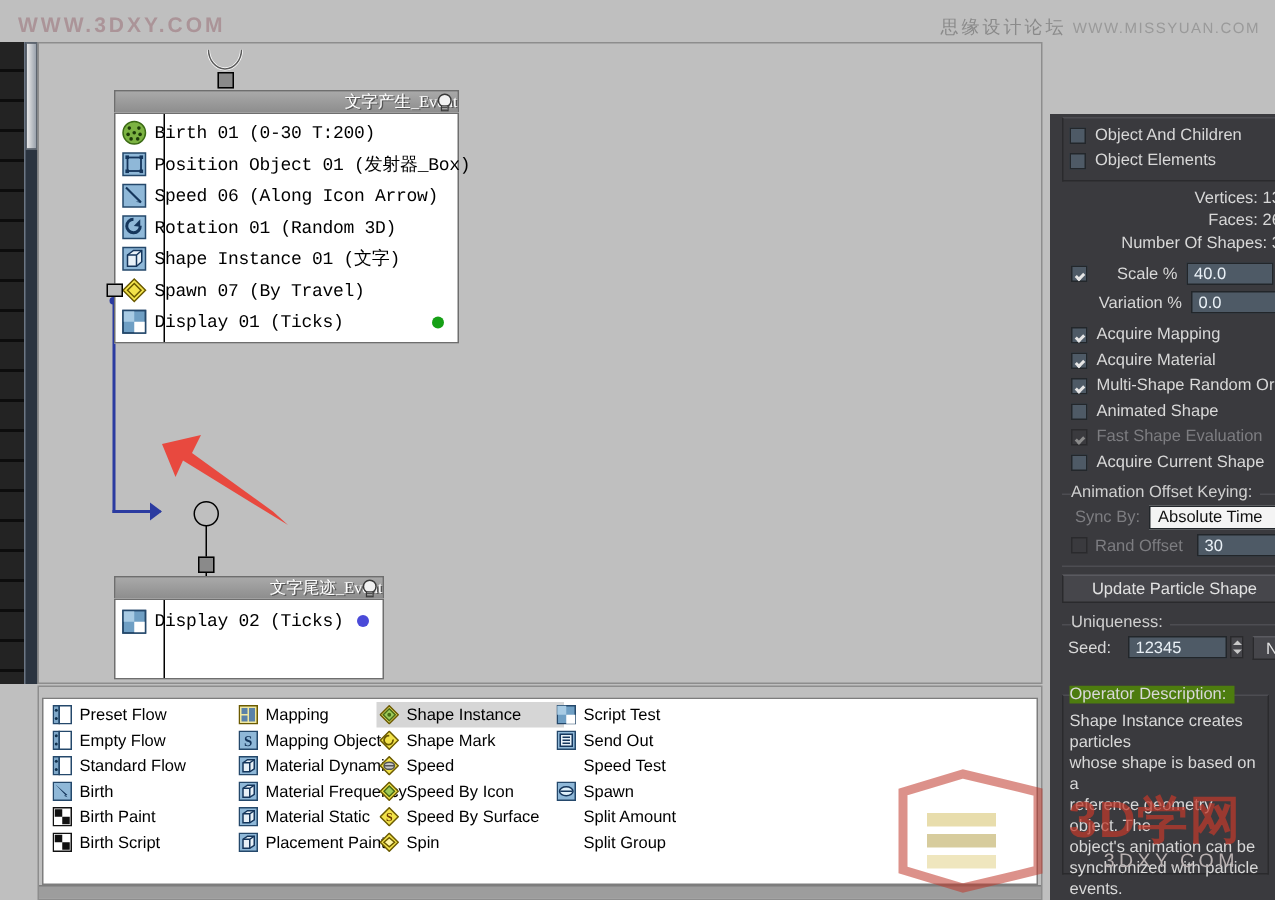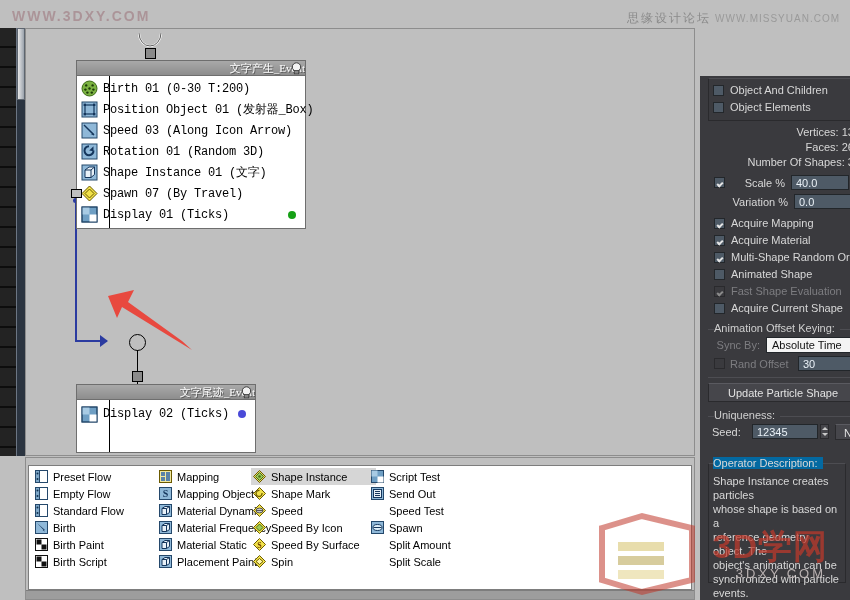--- a/index.html
+++ b/index.html
@@ -210,21 +210,21 @@
 
   
   .descp{
     position:absolute;left:700px;top:457px;width:150px;height:143px;
     background:#3a3a3e;color:#d8d8d8;font-size:11px;overflow:hidden;
   }
   .descp .dbox{
     margin:6px 4px 0 8px;border:1px solid #2a2a2d;border-top-color:#4d4d52;
     padding:4px 4px 6px 4px;height:120px;box-sizing:border-box;
   }
-  .descp .dtitle{position:relative;top:-11px;background:#0369a1;display:inline-block;padding-right:5px;}
+  .descp .dtitle{position:relative;top:-11px;background:#4d7c0f;display:inline-block;padding-right:5px;}
   .descp .dtext{margin-top:-6px;line-height:14px;white-space:pre-wrap;}
 </style>
 </head>
 <body>
 
 <div class="wm-left">WWW.3DXY.COM</div>
 <div class="wm-right">
   <span class="cn">思缘设计论坛</span>
   <span class="url">WWW.MISSYUAN.COM</span>
 </div>
@@ -291,21 +291,21 @@
           </svg>
           <span class="lbl">Position Object 01  (发射器_Box)</span>
         </div>
 
         <div class="row">
           <svg class="ico" viewBox="0 0 17 17">
             <rect x="1" y="1" width="15" height="15" fill="#8fb8d8" stroke="#24486b" stroke-width="1"></rect>
             <path d="M3 3 L13 12 L9.5 12.5 L12.8 13.2 Z" fill="#15365c"></path>
             <path d="M3 3 L13 13" stroke="#15365c" stroke-width="1.4"></path>
           </svg>
-          <span class="lbl">Speed 03  (Along Icon Arrow)</span>
+          <span class="lbl">Speed 06  (Along Icon Arrow)</span>
         </div>
 
         <div class="row">
           <svg class="ico" viewBox="0 0 17 17">
             <rect x="1" y="1" width="15" height="15" fill="#8fb8d8" stroke="#24486b" stroke-width="1"></rect>
             <path d="M12.5 7.5 A4.5 4.5 0 1 1 8 3.2" fill="none" stroke="#15365c" stroke-width="2"></path>
             <path d="M12.5 3.2 L12.5 8.2 L8.2 7.6 Z" fill="#15365c"></path>
           </svg>
           <span class="lbl">Rotation 01  (Random 3D)</span>
         </div>
@@ -662,21 +662,21 @@
             <path d="M2.5 6.5 h8" stroke="#15365c"></path>
           </svg>
         <span>Spawn</span>
       </div>
       <div class="dep-item">
         <span class="di blank"></span>
         <span>Split Amount</span>
       </div>
       <div class="dep-item">
         <span class="di blank"></span>
-        <span>Split Scale</span>
+        <span>Split Group</span>
       </div>
     </div>
 
   </div>
   <div class="depot-scroll"></div>
 </div>
 
 <div class="descp">
   <div class="dbox">
     <span class="dtitle">Operator Description:</span>

